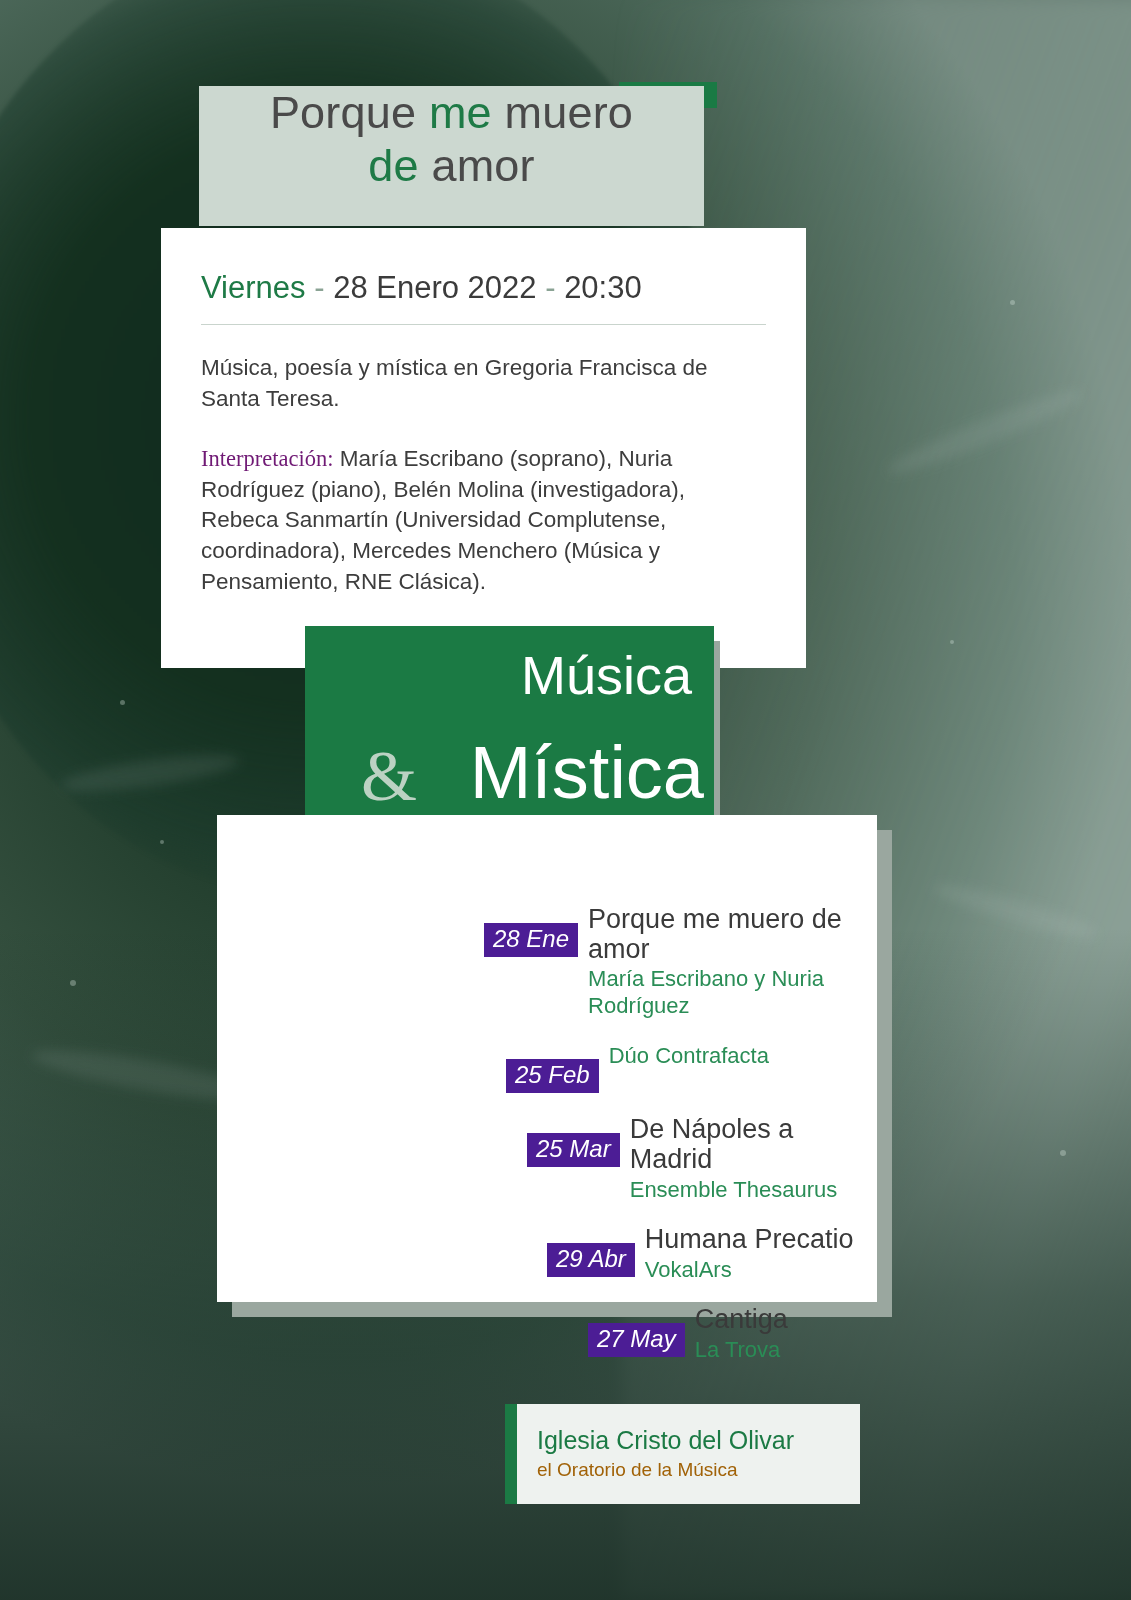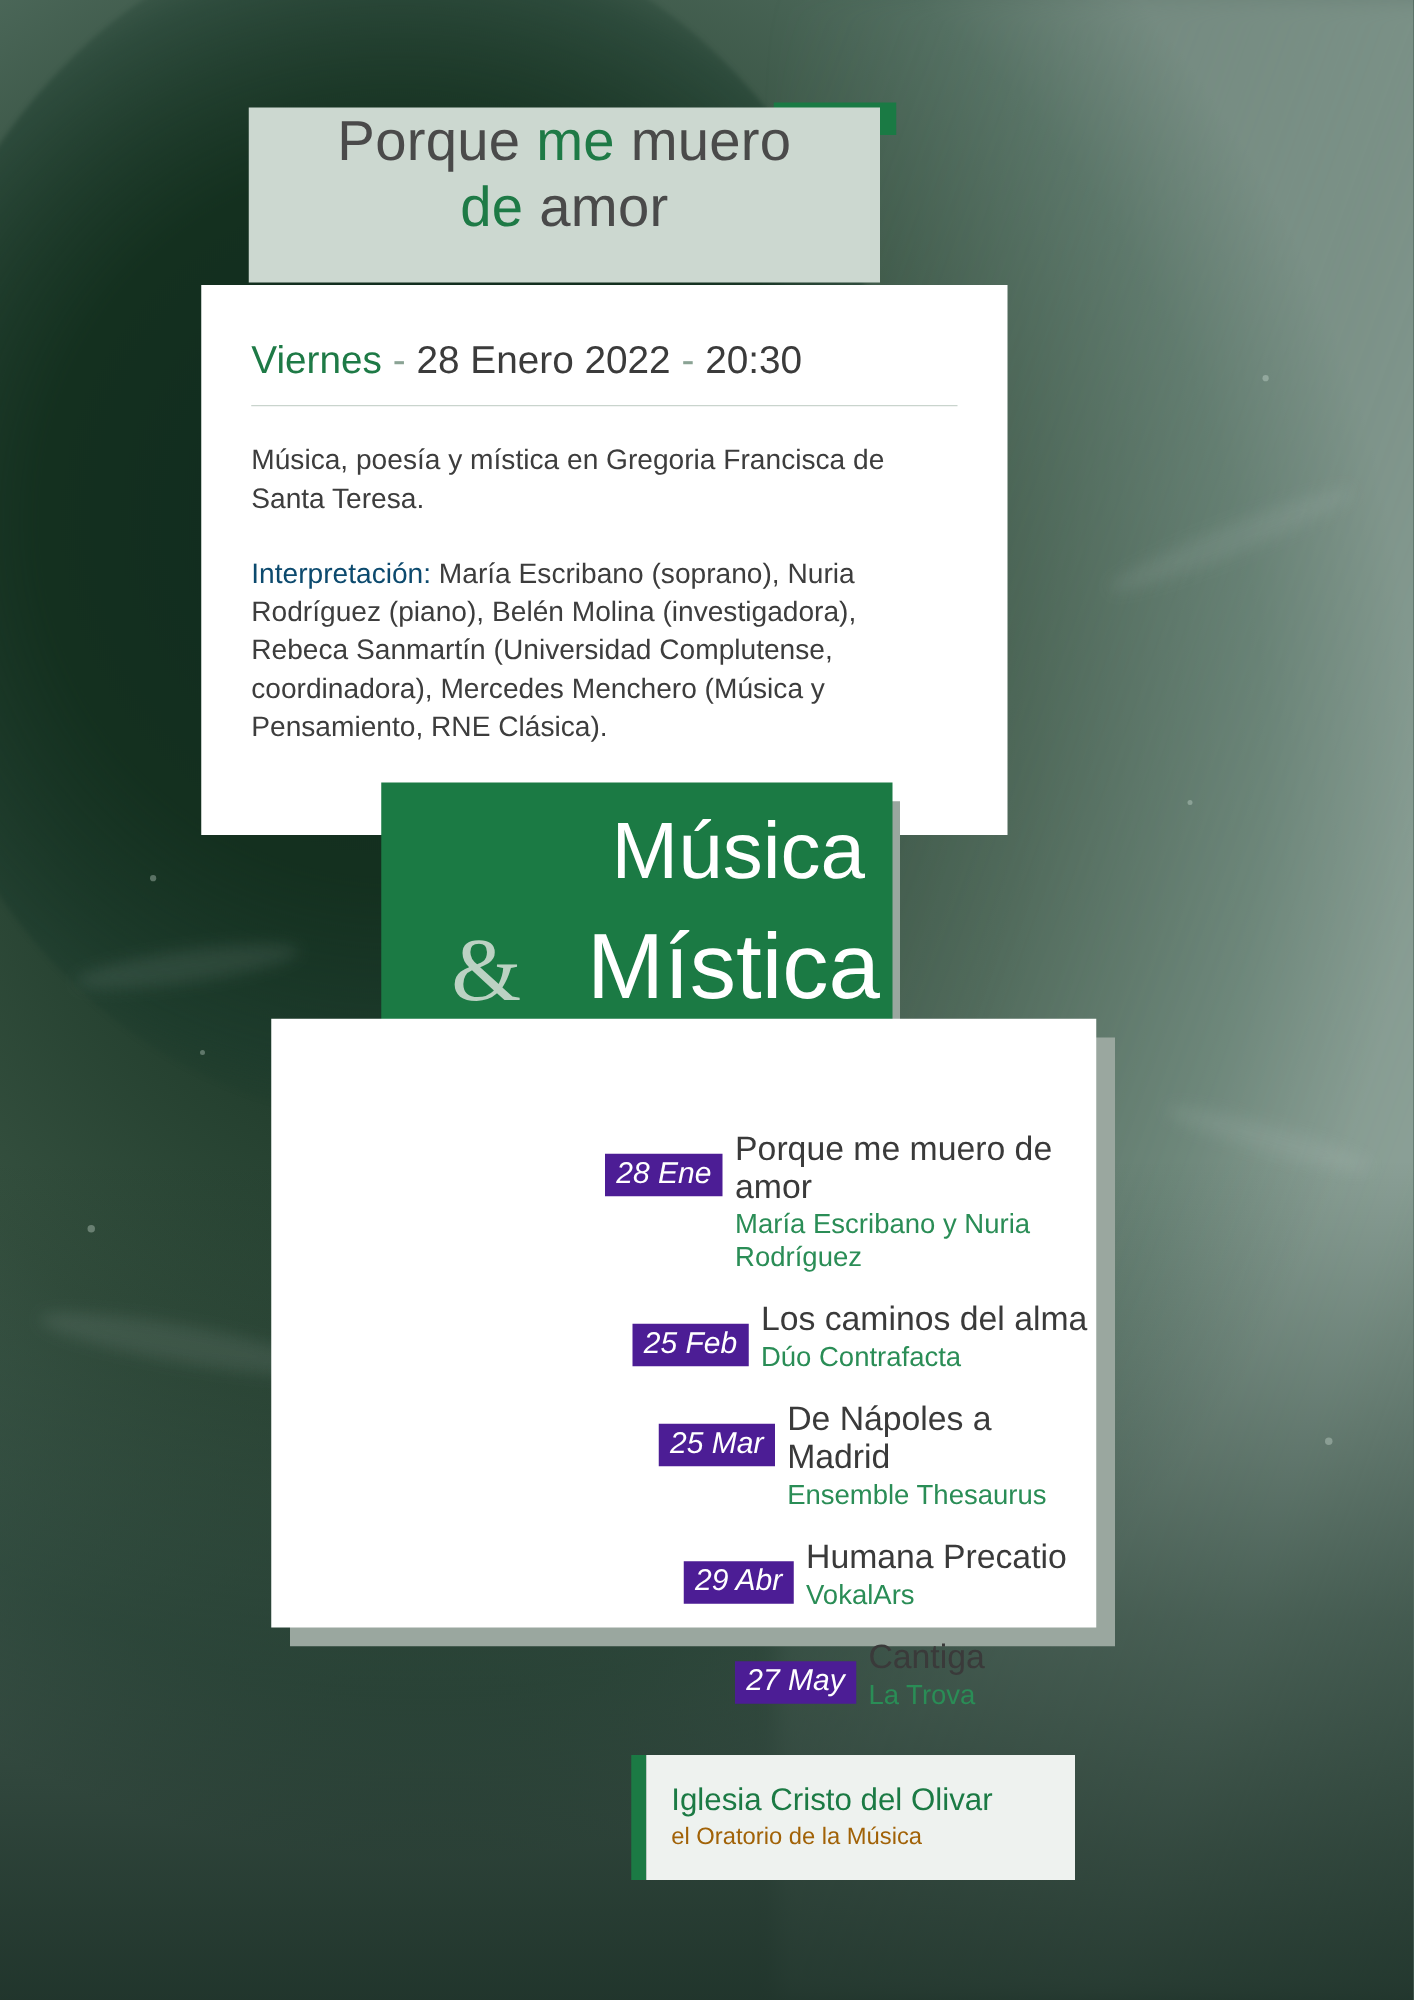--- a/index.html
+++ b/index.html
@@ -114,21 +114,21 @@
     height: 1px;
     background: #c9d4cd;
   }
   .info-p {
     margin: 28px 40px 0 40px;
     font-size: 22.5px;
     color: #3d3d3d;
     line-height: 1.36;
   }
   .info-p2 { margin-top: 30px; }
-  .lbl-green { color: #0c4a6e; }
+  .lbl-green { color: #701a75; font-family: Liberation Serif, serif; }
 
   
   .mm-shadow {
     position: absolute;
     left: 320px;
     top: 641px;
     width: 400px;
     height: 240px;
     background: #9aa79f;
   }
@@ -140,21 +140,21 @@
     height: 240px;
     background: #1b7a44;
     overflow: hidden;
   }
   .mm-musica {
     position: absolute;
     left: 0; right: 22px;
     top: 22px;
     text-align: right;
     color: #ffffff;
-    font-size: 64px;
+    font-size: 54px;
     line-height: 1;
     font-weight: 400;
   }
   .mm-amp {
     position: absolute;
     left: 56px;
     top: 114px;
     color: #bcd2c3;
     font-size: 72px;
     font-family: "Liberation Serif", serif;
@@ -323,21 +323,20 @@
         <span class="sched-date">28 Ene</span>
         <span class="sched-texts">
           <div class="sched-title">Porque me muero de amor</div>
           <div class="sched-artist">María Escribano y Nuria Rodríguez</div>
         </span>
       </div>
 
       <div class="sched-row r2">
         <span class="sched-date">25 Feb</span>
         <span class="sched-texts">
-          <div class="sched-title">Los caminos del alma</div>
           <div class="sched-artist">Dúo Contrafacta</div>
         </span>
       </div>
 
       <div class="sched-row r3">
         <span class="sched-date">25 Mar</span>
         <span class="sched-texts">
           <div class="sched-title">De Nápoles a Madrid</div>
           <div class="sched-artist">Ensemble Thesaurus</div>
         </span>

